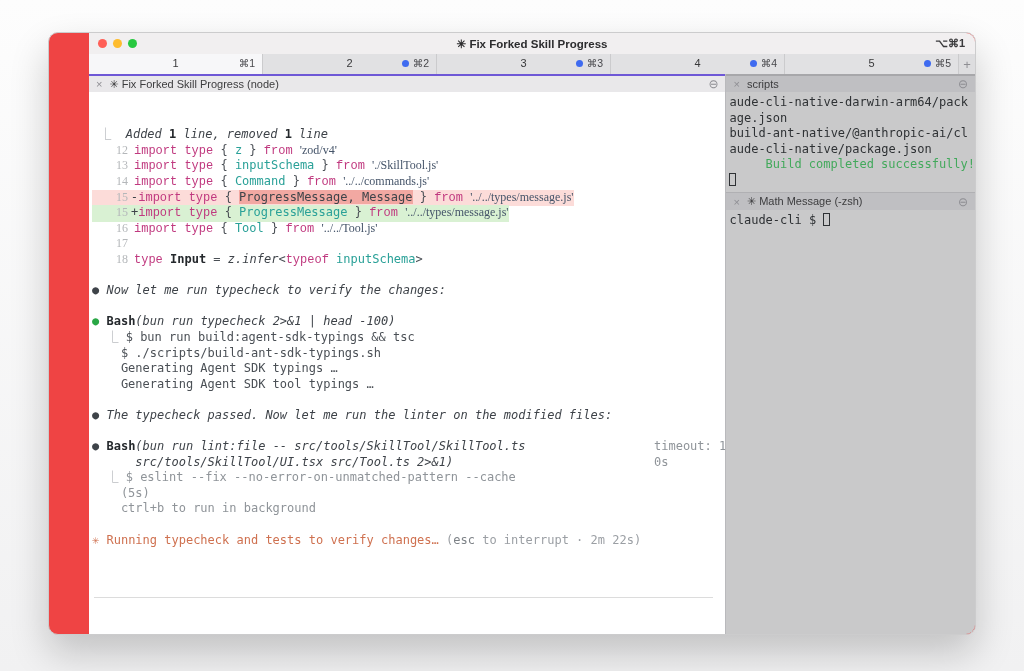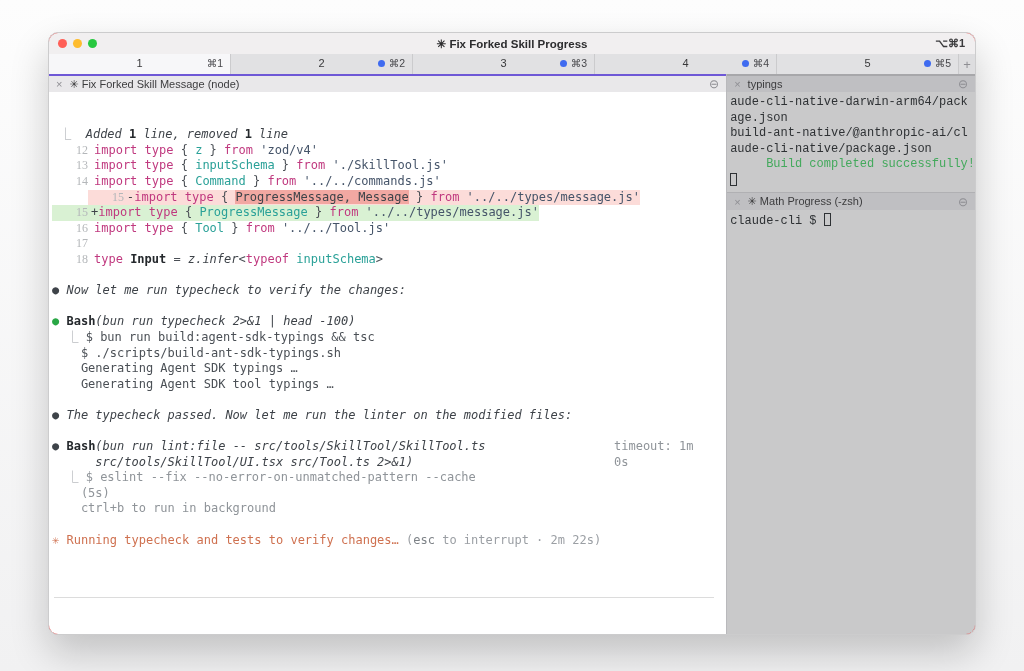--- a/index.html
+++ b/index.html
@@ -2,21 +2,21 @@
 <html><head>
 <meta charset="utf-8">
 <style>
   * { margin:0; padding:0; box-sizing:border-box; }
   html,body { width:1024px; height:671px; overflow:hidden;
     font-family:"Liberation Sans", sans-serif;
     background:linear-gradient(#fdfdfd, #f1f1f2); }
 
   .window { position:absolute; left:48px; top:32px; width:928px; height:603px;
     border-radius:10px; overflow:hidden; background:#ef4444;
-    border:1px solid #cccccd; box-shadow:0 18px 38px rgba(0,0,0,.20); }
+    border:1px solid #cccccd; box-shadow:0 18px 38px rgba(0,0,0,.20);padding-left:40px; }
 
   
   .titlebar { position:relative; height:21px; background:#f1eff0;
     display:flex; align-items:center; }
   .lights { display:flex; gap:6px; margin-left:9px; }
   .light { width:9px; height:9px; border-radius:50%; }
   .light.r { background:#ff5f57; } .light.y { background:#febc2e; } .light.g { background:#28c840; }
   .win-title { position:absolute; left:0; right:0; text-align:center;
     font-size:11.5px; font-weight:bold; color:#2c2c2e; }
   .win-shortcut { position:absolute; right:10px; font-size:11px; font-weight:bold; color:#3a3a3c; }
@@ -42,28 +42,28 @@
   .pane-close { color:#8e8e93; margin:0 7px 0 7px; font-size:11px; }
   .pane-title { color:#3c3c3e; }
   .pane-menu { margin-left:auto; margin-right:7px; color:#8e8e93; font-size:12px; }
 
   
   .term { position:relative; flex:1; padding:4px 0 0 3px; overflow:hidden;
     font-family:"DejaVu Sans Mono", monospace; font-size:12px; line-height:15.6px;
     color:#3e4349; white-space:pre; }
   .t-line { height:15.6px; position:relative; }
   .chunk { display:inline-block; }
-  .bg-del { background:#fcdcd9;margin-left:36px; }
+  .bg-del { background:#fcdcd9; }
   .bg-add { background:#d9f1d3; }
   .c-fg { color:#3e4349;font-style:italic; }
   .c-b { color:#24282c; font-weight:bold; }
   .c-num { color:#b4b7ba;font-family:Liberation Serif, serif; }
-  .c-kw { color:#c0397f; }
+  .c-kw { color:#c0397f;font-family:Liberation Mono, monospace; }
   .c-id { color:#2aa198; }
-  .c-str { color:#455469; }
+  .c-str { color:#455469;font-family:Liberation Serif, serif; }
   .c-pn { color:#4a4f55; }
   .c-gray { color:#9b9fa4; }
   .c-out { color:#4b5056; }
   .c-gout { color:#8f9499;text-align:center; }
   .c-green { color:#29a745; }
   .c-orange { color:#cf7150; }
   .c-bgray { color:#7d8287; font-weight:normal; }
   .c-hlw { color:#3e4349; background:#f2a8a2; }
   .c-curh { display:inline-block; width:7px; height:13px; border:1px solid #2e3134;
     vertical-align:-2px; }
@@ -76,21 +76,21 @@
   
   .right-col { flex:1; display:flex; flex-direction:column; background:#c9c9ca; }
   .right-col .pane-header { background:#bfbfc2; color:#4e4e50; }
   .fswatch-pane { height:118px; display:flex; flex-direction:column; flex:none; }
   .fswatch-pane .pane-header { border-top:2px solid #a7a7aa; }
   .math-pane { flex:1; display:flex; flex-direction:column; }
   .math-pane .pane-header { border-top:1px solid #b0b0b3; }
   .rterm { flex:1; overflow:hidden; padding:3px 0 0 3px;
     font-family:"DejaVu Sans Mono", monospace; font-size:12px; line-height:15.5px;
     white-space:pre; }
-  .rterm .t-line { height:15.5px;font-family:Liberation Mono, monospace; }
+  .rterm .t-line { height:15.5px; }
   .c-rfg { color:#2e3134; }
   .c-rgreen { color:#43a95c;margin-left:36px; }
 </style>
 </head>
 <body>
 
 <div class="window">
 
   <div class="titlebar">
     <div class="lights">
@@ -139,48 +139,48 @@
         </span>
       </div>
       <div class="tab-plus">+</div>
   </div>
 
   <div class="panes">
 
     <div class="left-pane">
       <div class="pane-header">
         <span class="pane-close">×</span>
-        <span class="pane-title">✳ Fix Forked Skill Message (node)</span>
+        <span class="pane-title">✳ Fix Forked Skill Progress (node)</span>
         <span class="pane-menu">⊖</span>
       </div>
       <div class="term">
         <div><div class="t-line"><span class="c-gray"> ⎿  </span><span class="c-fg">Added </span><span class="c-b">1</span><span class="c-fg"> line, removed </span><span class="c-b">1</span><span class="c-fg"> line</span></div><div class="t-line"><span class="c-num">        12  </span><span class="c-kw">import type </span><span class="c-pn">{ </span><span class="c-id">z</span><span class="c-pn"> } </span><span class="c-kw">from </span><span class="c-str">'zod/v4'</span></div><div class="t-line"><span class="c-num">        13  </span><span class="c-kw">import type </span><span class="c-pn">{ </span><span class="c-id">inputSchema</span><span class="c-pn"> } </span><span class="c-kw">from </span><span class="c-str">'./SkillTool.js'</span></div><div class="t-line"><span class="c-num">        14  </span><span class="c-kw">import type </span><span class="c-pn">{ </span><span class="c-id">Command</span><span class="c-pn"> } </span><span class="c-kw">from </span><span class="c-str">'../../commands.js'</span></div><div class="t-line"><span class="chunk bg-del"><span class="c-num">        15 </span><span class="c-fg">-</span><span class="c-kw">import type </span><span class="c-pn">{ </span><span class="c-hlw">ProgressMessage, Message</span><span class="c-pn"> } </span><span class="c-kw">from </span><span class="c-str">'../../types/message.js'</span></span></div><div class="t-line"><span class="chunk bg-add"><span class="c-num">        15 </span><span class="c-fg">+</span><span class="c-kw">import type </span><span class="c-pn">{ </span><span class="c-id">ProgressMessage</span><span class="c-pn"> } </span><span class="c-kw">from </span><span class="c-str">'../../types/message.js'</span></span></div><div class="t-line"><span class="c-num">        16  </span><span class="c-kw">import type </span><span class="c-pn">{ </span><span class="c-id">Tool</span><span class="c-pn"> } </span><span class="c-kw">from </span><span class="c-str">'../../Tool.js'</span></div><div class="t-line"><span class="c-num">        17</span></div><div class="t-line"><span class="c-num">        18  </span><span class="c-kw">type </span><span class="c-b">Input</span><span class="c-pn"> = </span><span class="c-fg">z.infer</span><span class="c-pn">&lt;</span><span class="c-kw">typeof </span><span class="c-id">inputSchema</span><span class="c-pn">&gt;</span></div><div class="t-line"></div><div class="t-line"><span class="c-fg">● </span><span class="c-fg">Now let me run typecheck to verify the changes:</span></div><div class="t-line"></div><div class="t-line"><span class="c-green">● </span><span class="c-b">Bash</span><span class="c-fg">(bun run typecheck 2&gt;&amp;1 | head -100)</span></div><div class="t-line"><span class="c-gray">  ⎿ </span><span class="c-out">$ bun run build:agent-sdk-typings &amp;&amp; tsc</span></div><div class="t-line"><span class="c-out">    $ ./scripts/build-ant-sdk-typings.sh</span></div><div class="t-line"><span class="c-out">    Generating Agent SDK typings …</span></div><div class="t-line"><span class="c-out">    Generating Agent SDK tool typings …</span></div><div class="t-line"></div><div class="t-line"><span class="c-fg">● </span><span class="c-fg">The typecheck passed. Now let me run the linter on the modified files:</span></div><div class="t-line"></div><div class="t-line"><span class="c-fg">● </span><span class="c-b">Bash</span><span class="c-fg">(bun run lint:file -- src/tools/SkillTool/SkillTool.ts</span><span class="right-meta">timeout: 1m</span></div><div class="t-line"><span class="c-fg">      src/tools/SkillTool/UI.tsx src/Tool.ts 2&gt;&amp;1)</span><span class="right-meta">0s</span></div><div class="t-line"><span class="c-gray">  ⎿ </span><span class="c-gout">$ eslint --fix --no-error-on-unmatched-pattern --cache</span></div><div class="t-line"><span class="c-gout">    (5s)</span></div><div class="t-line"><span class="c-gout">    ctrl+b to run in background</span></div><div class="t-line"></div><div class="t-line"><span class="c-orange">✳ </span><span class="c-orange">Running typecheck and tests to verify changes… </span><span class="c-gray">(</span><span class="c-bgray">esc</span><span class="c-gray"> to interrupt · 2m 22s)</span></div></div>
         <div class="divider"></div>
         <div class="prompt-row">
           
           
         </div>
         
         
       </div>
     </div>
 
     <div class="right-col">
       <div class="fswatch-pane">
         <div class="pane-header">
           <span class="pane-close">×</span>
-          <span class="pane-title">typings</span>
+          <span class="pane-title">scripts</span>
           <span class="pane-menu">⊖</span>
         </div>
         <div class="rterm"><div class="t-line"><span class="c-rfg">aude-cli-native-darwin-arm64/pack</span></div><div class="t-line"><span class="c-rfg">age.json</span></div><div class="t-line"><span class="c-rfg">build-ant-native/@anthropic-ai/cl</span></div><div class="t-line"><span class="c-rfg">aude-cli-native/package.json</span></div><div class="t-line"><span class="c-rgreen">Build completed successfully!</span></div><div class="t-line"><span class="c-curh"></span></div></div>
       </div>
       <div class="math-pane">
         <div class="pane-header">
           <span class="pane-close">×</span>
-          <span class="pane-title">✳ Math Progress (-zsh)</span>
+          <span class="pane-title">✳ Math Message (-zsh)</span>
           <span class="pane-menu">⊖</span>
         </div>
         <div class="rterm"><div class="t-line"><span class="c-rfg">claude-cli $ </span><span class="c-curh"></span></div></div>
       </div>
     </div>
 
   </div>
 </div>
 
 </body></html>

